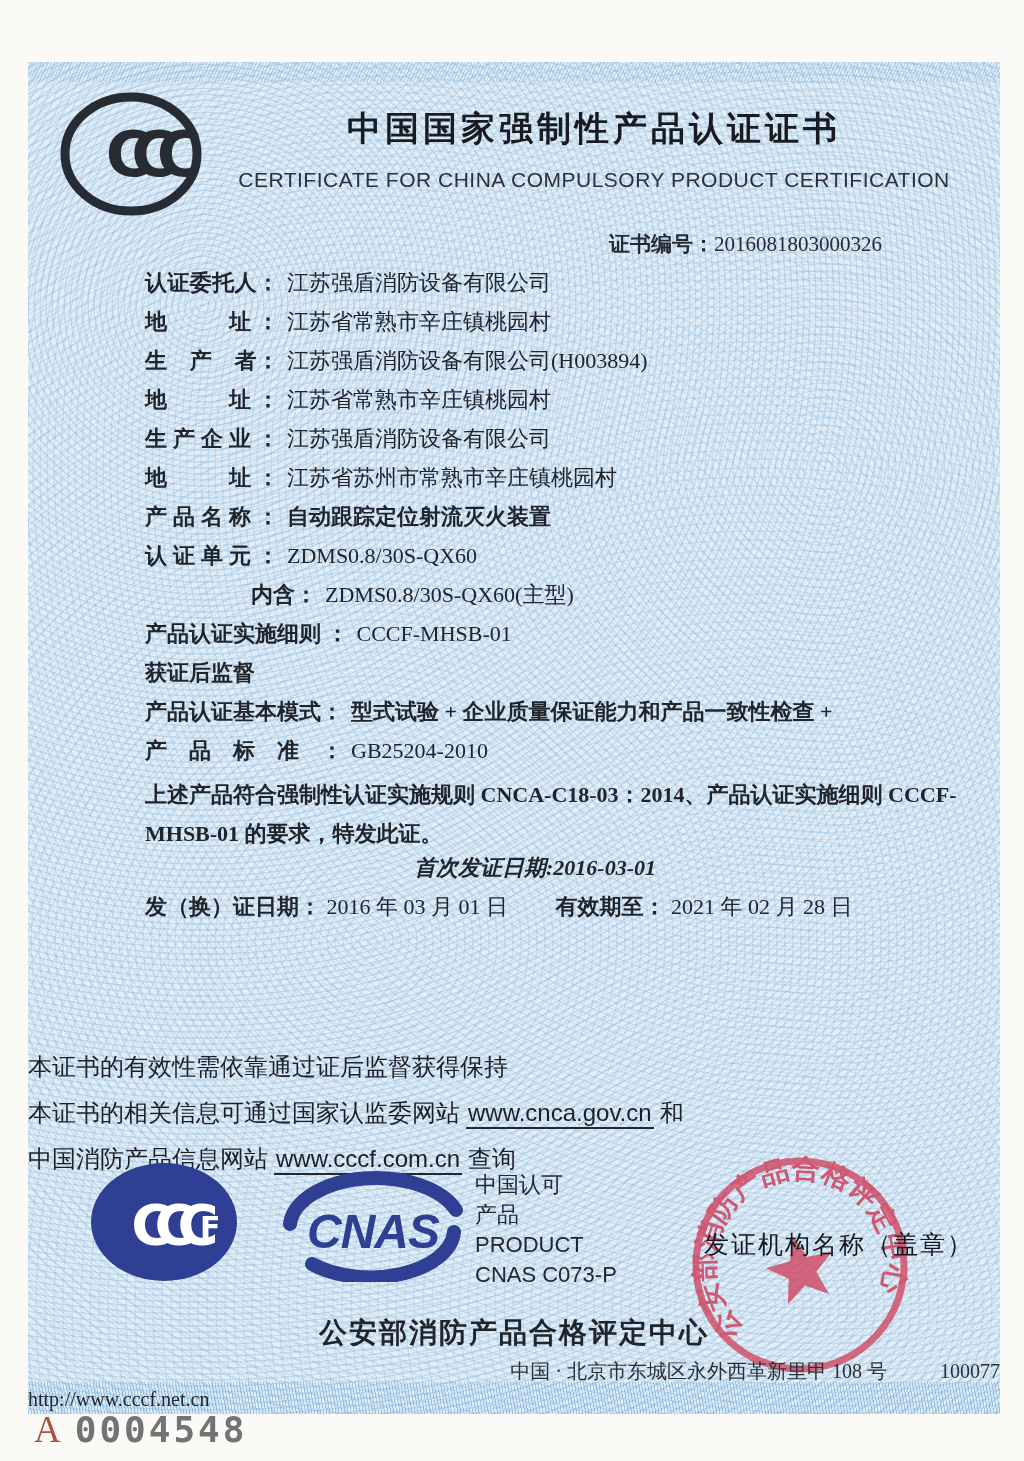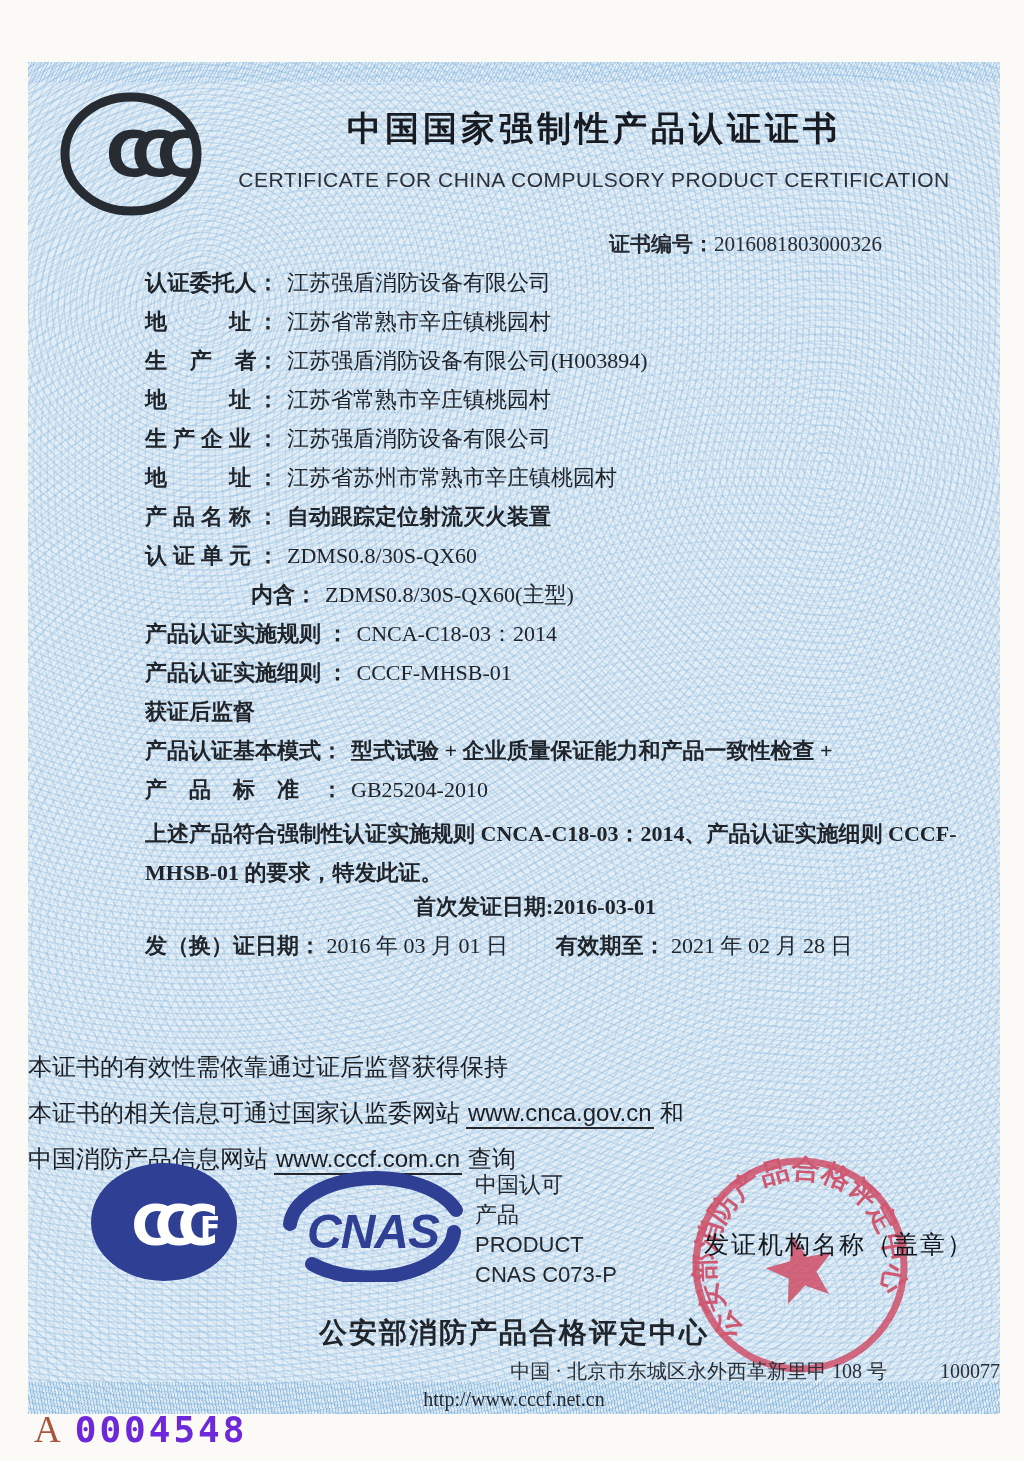--- a/index.html
+++ b/index.html
@@ -41,21 +41,21 @@
   .cert-no { position:absolute; top:168px; right:118px; font-size:21px; color:#262b33; }
   
   .fields { position:absolute; left:117px; top:206px; width:832px; font-size:22px; }
   .frow { height:39px; display:flex; align-items:baseline; white-space:nowrap; }
   .lbl { font-weight:bold; }
   .lbl-j { display:inline-block; width:134px; text-align:justify; text-align-last:justify; }
   .val { margin-left:8px; }
   .b { font-weight:bold; }
   .indent { margin-left:106px; }
   .para { width:816px; line-height:39px; font-weight:bold; white-space:normal; }
-  .center-line { height:39px; text-align:center; width:780px; }
+  .center-line { height:39px; text-align:center; width:780px;font-style:italic; }
   .issue-line { height:39px; white-space:nowrap; }
   .gap-seg { margin-left:42px; }
   
   .notes { position:absolute; left:0; top:982px; width:100%; text-align:left;
            font-size:24px; line-height:46px; color:#1c2026; }
   .url { font-family:"Liberation Sans","DejaVu Sans",sans-serif;
          border-bottom:2px solid #23272e; padding:0 2px 1px 2px; }
   
   .cccf-logo { position:absolute; left:60px; top:1098px; }
   .cnas-logo { position:absolute; left:250px; top:1104px; }
@@ -65,26 +65,26 @@
   .stamp-wrap { position:absolute; left:652px; top:1083px; width:240px; height:240px;
                 transform:rotate(-14deg); opacity:.88; }
   .stamp-label { position:absolute; left:676px; top:1166px; font-size:25px; letter-spacing:2px;
                  color:#14171c; z-index:3; white-space:nowrap; }
   
   .org-name { position:absolute; left:0; top:1252px; width:100%; text-align:center;
               font-size:28px; font-weight:bold; letter-spacing:2px; }
   .org-addr { position:absolute; left:0; top:1296px; width:100%; text-align:right;
               font-size:20px; color:#2a2f36; }
   .org-addr .pc { margin-left:48px; }
-  .org-url { position:absolute; left:0; top:1326px; width:100%; text-align:center;
+  .org-url { position:absolute; left:0; top:1326px; width:100%; text-align:left;
              font-size:20px; color:#23272e; }
   
   .serial { position:absolute; left:34px; top:1408px; white-space:nowrap; }
   .serial .pfx { font-size:37px; color:#a9543c; font-family:"Liberation Serif",serif; }
-  .serial .num { font-size:36px; font-weight:bold; color:#6d28d9; letter-spacing:3px;
+  .serial .num { font-size:36px; font-weight:bold; color:#737373; letter-spacing:3px;
                  font-family:"DejaVu Sans Mono","Liberation Mono",monospace; margin-left:10px; }
 </style>
 </head>
 <body>
 
 <div class="sheet">
   <div class="band-top"></div>
   <div class="band-bottom"></div>
 
   <div class="ccc-logo">
@@ -132,24 +132,20 @@
       <span class="lbl lbl-j">产品名称：</span>
       <span class="val b">自动跟踪定位射流灭火装置</span>
     </div>
     <div class="frow">
       <span class="lbl lbl-j">认证单元：</span>
       <span class="val">ZDMS0.8/30S-QX60</span>
     </div>
     <div class="frow indent">
       <span class="lbl">内含：</span>
       <span class="val">ZDMS0.8/30S-QX60(主型)</span>
-    </div>
-    <div class="frow">
-      <span class="lbl">产品认证实施规则 ：</span>
-      <span class="val">CNCA-C18-03：2014</span>
     </div>
     <div class="frow">
       <span class="lbl">产品认证实施细则 ：</span>
       <span class="val">CCCF-MHSB-01</span>
     </div>
     <div class="frow">
       <span class="b">获证后监督</span>
     </div>
     <div class="frow">
       <span class="lbl">产品认证基本模式：</span>

